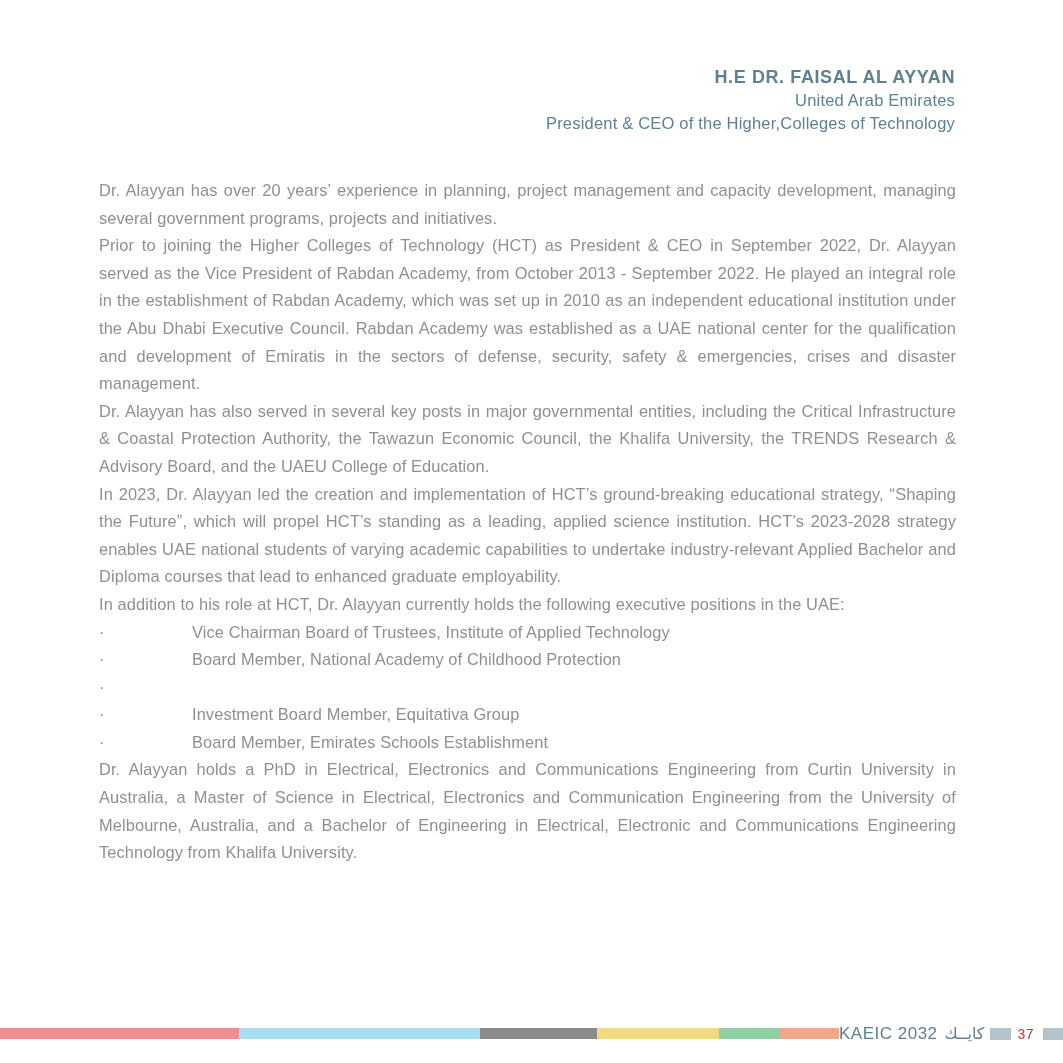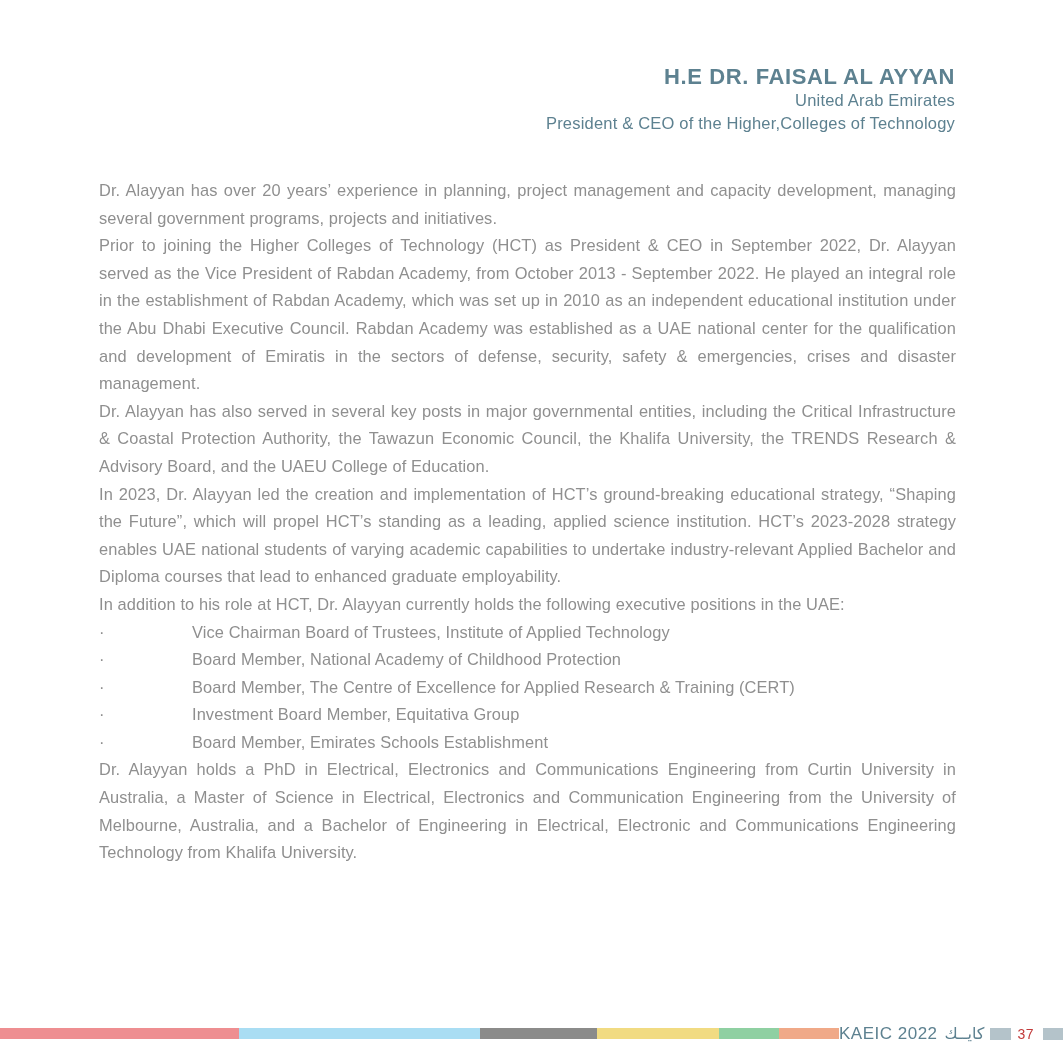--- a/index.html
+++ b/index.html
@@ -18,21 +18,21 @@
     font-family:"Liberation Sans","DejaVu Sans",sans-serif;
   }
   
   .profile-header{
     position:absolute;
     top:64px;right:108px;left:99px;
     text-align:right;
     color:var(--accent);
   }
   .profile-name{
-    font-size:22px;
+    font-size:18px;
     font-weight:bold;
     letter-spacing:0.6px;
     line-height:26px;
   }
   .profile-sub{
     font-size:16.5px;
     font-weight:normal;
     line-height:20px;
     letter-spacing:0.2px;
   }
@@ -124,21 +124,20 @@
     <div class="bullet-row">
       <span class="bullet-marker">·</span>
       <span class="bullet-text">Vice Chairman Board of Trustees, Institute of Applied Technology</span>
     </div>
     <div class="bullet-row">
       <span class="bullet-marker">·</span>
       <span class="bullet-text">Board Member, National Academy of Childhood Protection</span>
     </div>
     <div class="bullet-row">
       <span class="bullet-marker">·</span>
-      <span class="bullet-text">Board Member, The Centre of Excellence for Applied Research &amp; Training (CERT)</span>
     </div>
     <div class="bullet-row">
       <span class="bullet-marker">·</span>
       <span class="bullet-text">Investment Board Member, Equitativa Group</span>
     </div>
     <div class="bullet-row">
       <span class="bullet-marker">·</span>
       <span class="bullet-text">Board Member, Emirates Schools Establishment</span>
     </div>
 
@@ -148,20 +147,20 @@
   <footer class="page-footer">
     <div class="stripe-bar">
         <div style="width: 239px; background: rgb(238, 142, 145);"></div>
         <div style="width: 241px; background: rgb(169, 221, 243);"></div>
         <div style="width: 117px; background: rgb(139, 139, 138);"></div>
         <div style="width: 122px; background: rgb(241, 219, 130);"></div>
         <div style="width: 60px; background: rgb(143, 208, 162);"></div>
         <div style="width: 60px; background: rgb(240, 169, 136);"></div>
       </div>
     <div class="footer-spacer"></div>
-    <span class="footer-label-en">KAEIC 2022</span>
+    <span class="footer-label-en">KAEIC 2032</span>
     <span class="footer-label-ar">كايــك</span>
     <span class="footer-square sq1"></span>
     <span class="page-number">37</span>
     <span class="footer-square sq2"></span>
   </footer>
 
 </div>
 
 </body></html>

